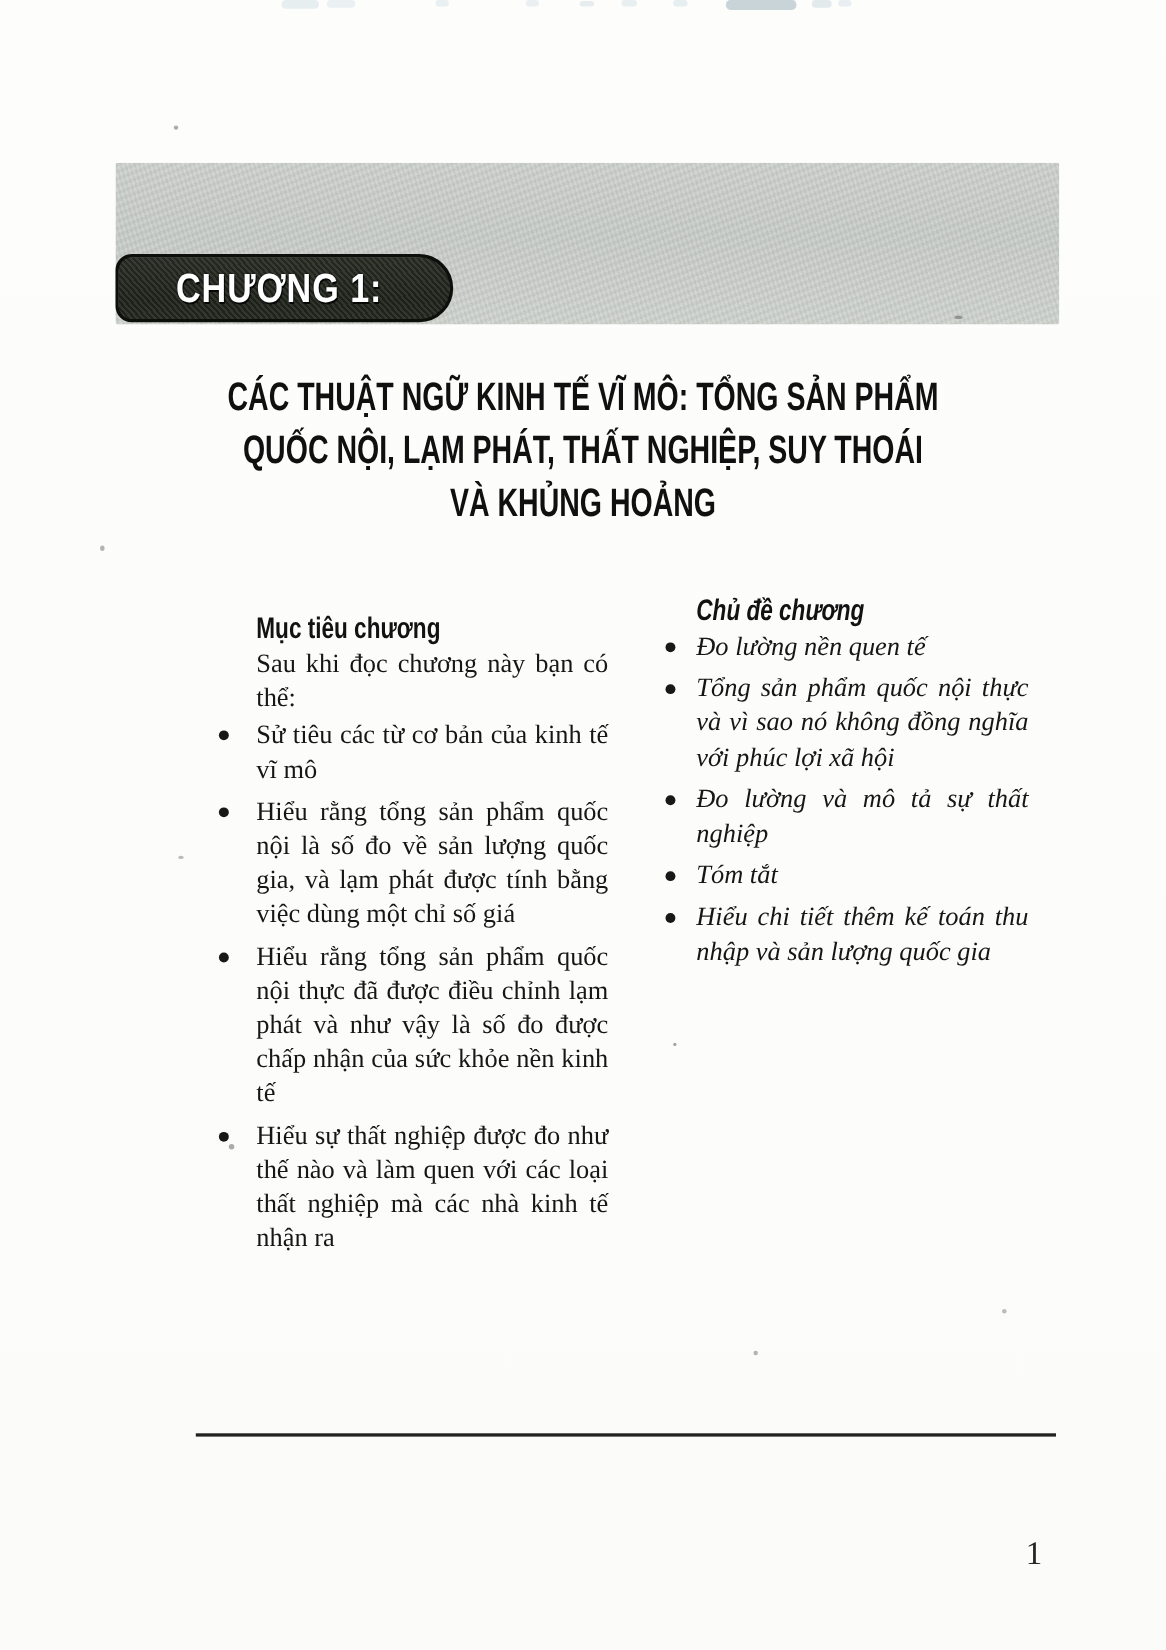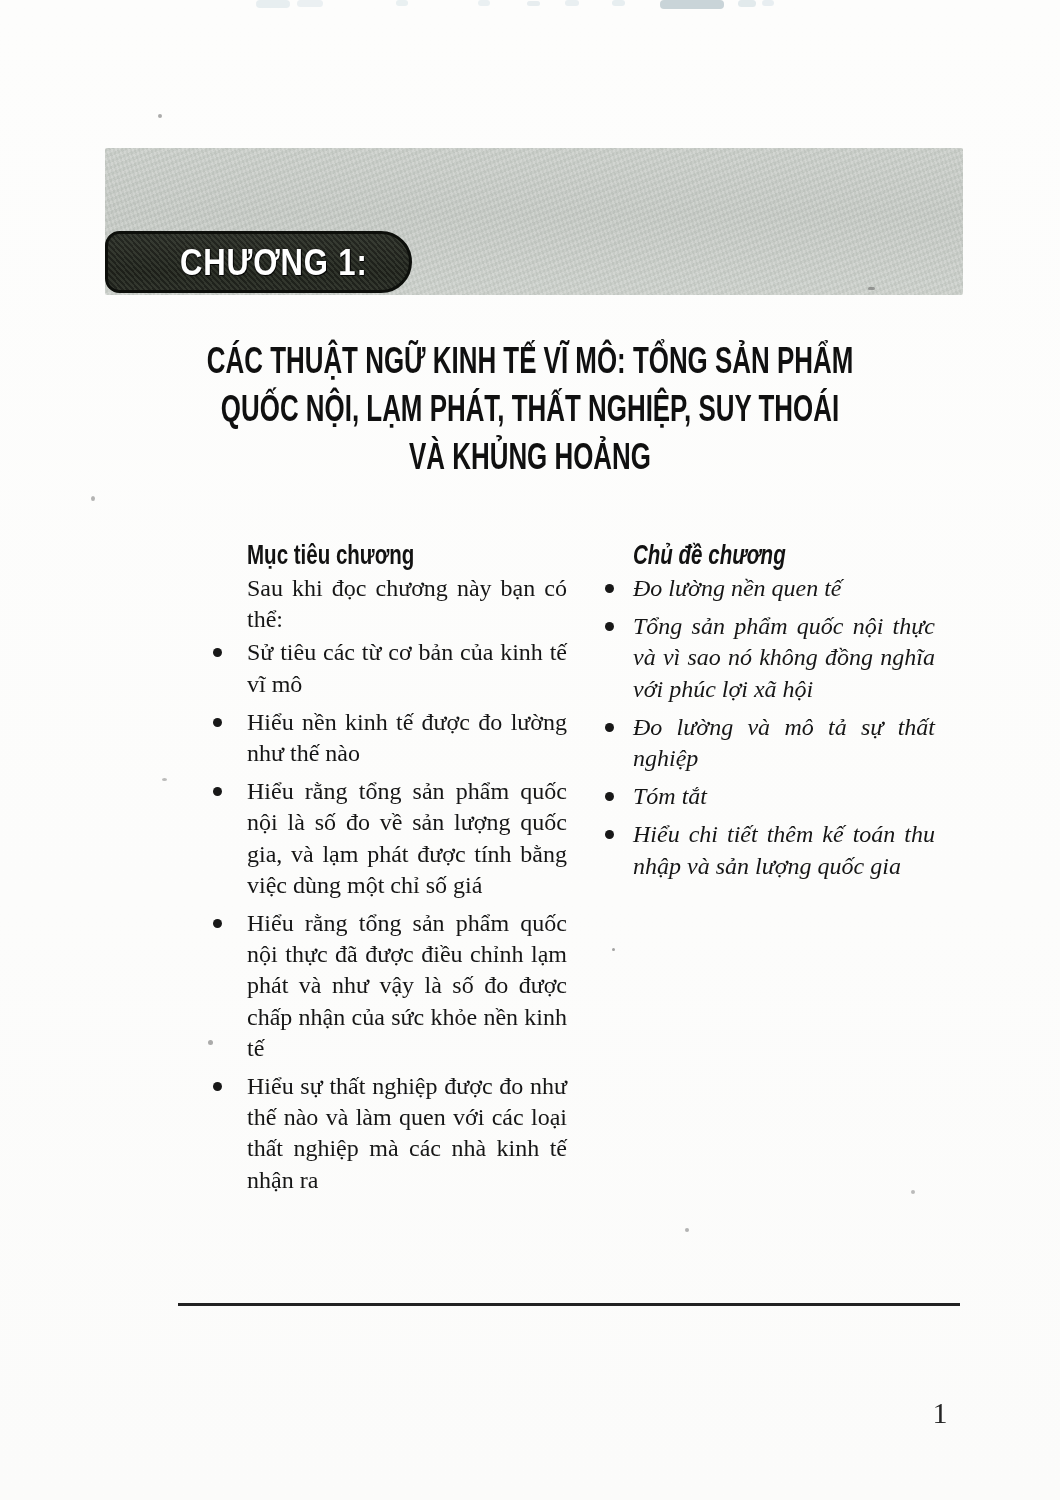--- a/index.html
+++ b/index.html
@@ -55,21 +55,21 @@
     position:absolute;left:0;top:337px;width:1060px;margin:0;
     text-align:center;
     font-family:"Liberation Sans","DejaVu Sans",sans-serif;
     font-weight:bold;font-size:36px;line-height:48px;
     color:#101010;
   }
   .tline{white-space:nowrap;transform:scaleX(0.72);transform-origin:center;}
 
   
   .col{position:absolute;top:540px;font-size:24px;line-height:31.2px;color:#161616;}
-  .col-left{left:247px;width:320px;}
+  .col-left{left:233px;width:320px;margin-top:16px;}
   .col-right{left:633px;width:302px;font-style:italic;}
   .col h2{
     margin:0 0 2px 0;
     font-family:"Liberation Sans","DejaVu Sans",sans-serif;
     font-weight:bold;font-size:27px;line-height:31px;color:#121212;
     white-space:nowrap;transform:scaleX(0.76);transform-origin:left center;
   }
   .intro{margin:0;text-align:justify;}
   .col ul{list-style:none;margin:0;padding:0;}
   .col li{position:relative;margin-top:7px;text-align:justify;}
@@ -101,37 +101,36 @@
   <div class="smudge" style="left:396px;top:0;width:12px;height:6px;background:#e0e9ec;opacity:.7;"></div>
   <div class="smudge" style="left:478px;top:0;width:12px;height:6px;background:#e0e9ec;opacity:.65;"></div>
   <div class="smudge" style="left:527px;top:1px;width:13px;height:5px;background:#dde6ea;opacity:.7;"></div>
   <div class="smudge" style="left:565px;top:0;width:14px;height:6px;background:#dfe8ec;opacity:.7;"></div>
   <div class="smudge" style="left:612px;top:0;width:13px;height:6px;background:#dde7eb;opacity:.7;"></div>
   <div class="smudge" style="left:660px;top:0;width:64px;height:9px;background:#bcc9ce;opacity:.8;"></div>
   <div class="smudge" style="left:738px;top:0;width:18px;height:7px;background:#d6e1e5;opacity:.7;"></div>
   <div class="smudge" style="left:762px;top:0;width:12px;height:6px;background:#dde7eb;opacity:.65;"></div>
 
   <div class="band">
-    <div class="pill" style="position:absolute;left:0;top:83px;padding-left:20px;">
+    <div class="pill" style="position:absolute;left:0;top:83px;">
       <span class="pill-text">CHƯƠNG 1:</span>
     </div>
   </div>
 
   <h1 class="title">
     <div class="tline">CÁC THUẬT NGỮ KINH TẾ VĨ MÔ: TỔNG SẢN PHẨM</div>
     <div class="tline">QUỐC NỘI, LẠM PHÁT, THẤT NGHIỆP, SUY THOÁI</div>
     <div class="tline">VÀ KHỦNG HOẢNG</div>
   </h1>
 
   <div class="col col-left">
     <h2>Mục tiêu chương</h2>
     <p class="intro">Sau khi đọc chương này bạn có thể:</p>
     <ul>
       <li><span class="dot"></span><span>Sử tiêu các từ cơ bản của kinh tế vĩ mô</span></li>
-      <li><span class="dot"></span><span>Hiểu nền kinh tế được đo lường như thế nào</span></li>
       <li><span class="dot"></span><span>Hiểu rằng tổng sản phẩm quốc nội là số đo về sản lượng quốc gia, và lạm phát được tính bằng việc dùng một chỉ số giá</span></li>
       <li><span class="dot"></span><span>Hiểu rằng tổng sản phẩm quốc nội thực đã được điều chỉnh lạm phát và như vậy là số đo được chấp nhận của sức khỏe nền kinh tế</span></li>
       <li><span class="dot"></span><span>Hiểu sự thất nghiệp được đo như thế nào và làm quen với các loại thất nghiệp mà các nhà kinh tế nhận ra</span></li>
     </ul>
   </div>
 
   <div class="col col-right">
     <h2>Chủ đề chương</h2>
     <ul>
       <li><span class="dot"></span><span>Đo lường nền quen tế</span></li>

